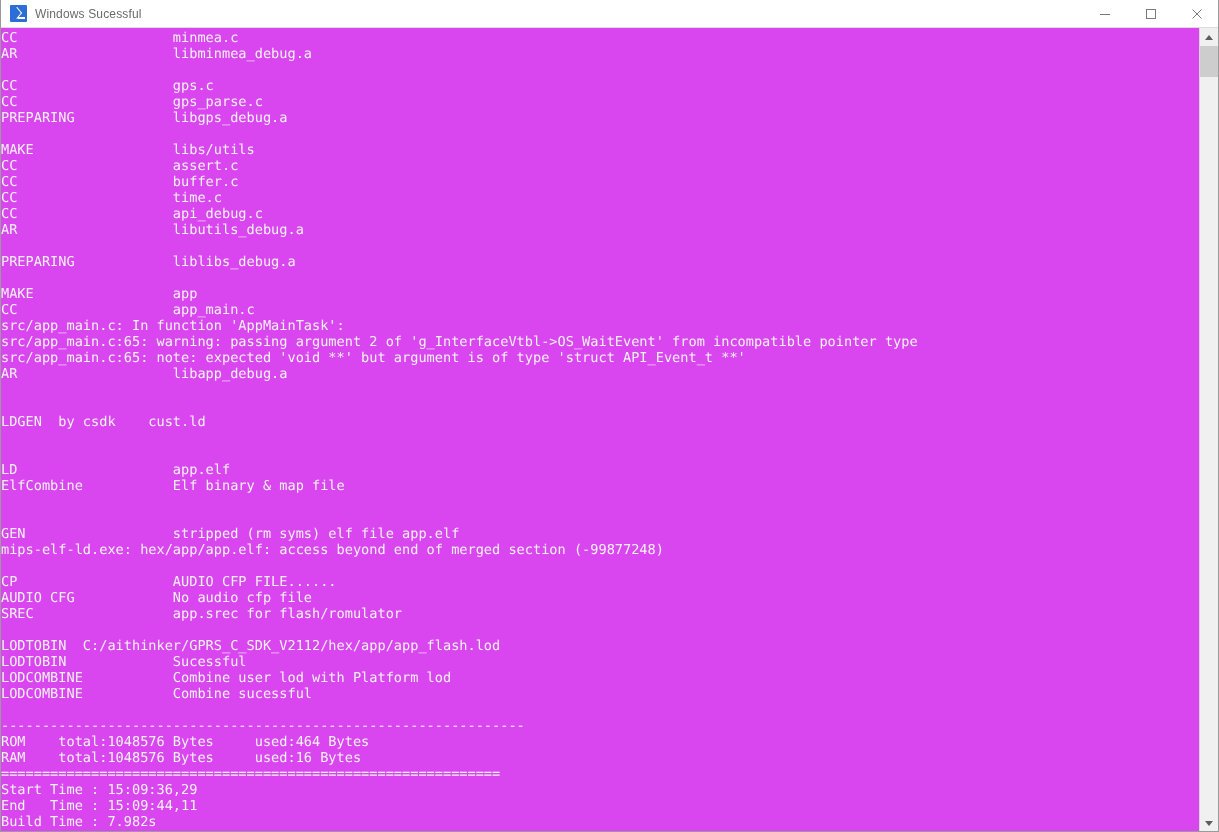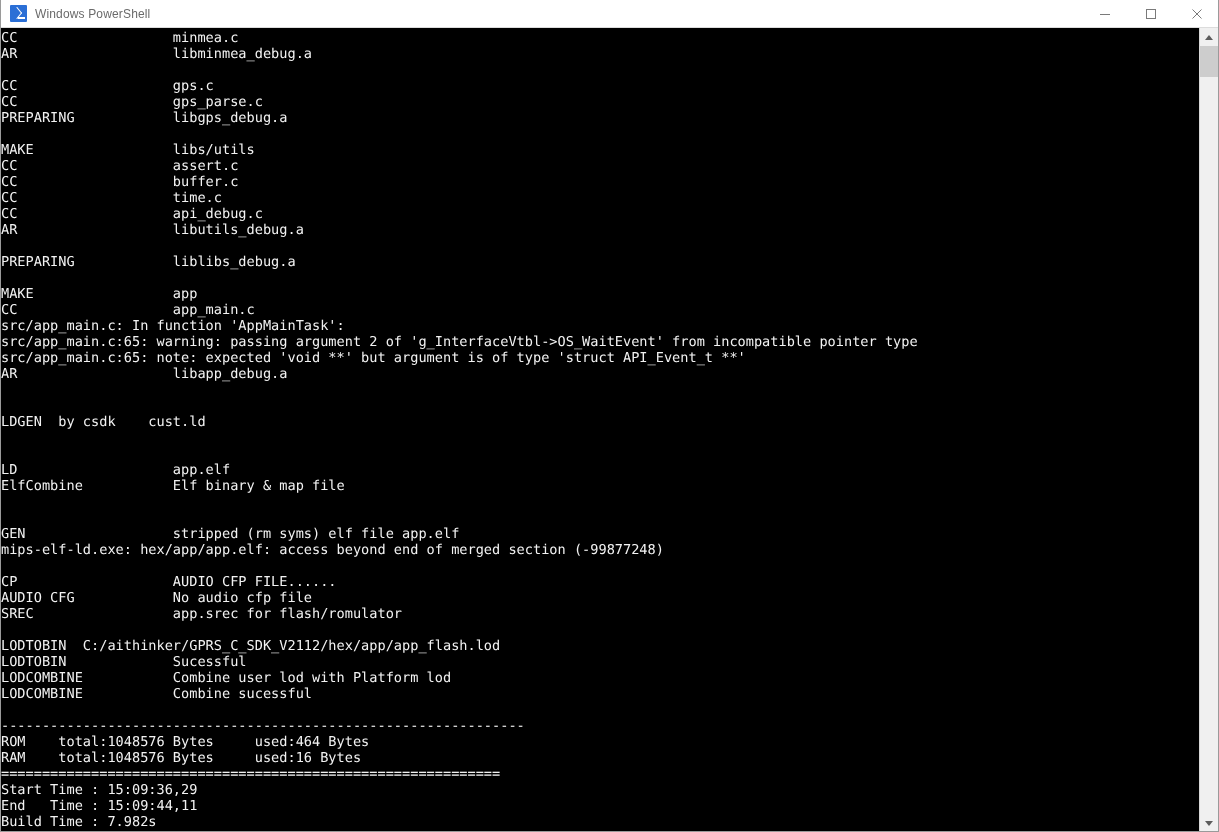--- a/index.html
+++ b/index.html
@@ -90,21 +90,21 @@
   .win-btn svg { display:block; }
   .win-btn .gl { stroke: #7a7a7a; stroke-width: 1px; fill: none; }
 
   
   #console {
     position: absolute;
     left: 0;
     top: 28px;
     width: 1200px;
     height: 804px;
-    background: #000000;
+    background: #d946ef;
     overflow: hidden;
     padding: 0;
   }
   #console-text {
     position: absolute;
     left: 0;
     top: 2px;
     width: 1200px;
     font-family: "DejaVu Sans Mono", monospace;
     font-size: 13.6px;
@@ -172,21 +172,21 @@
 <body>
 
 <div id="app">
 
   <div id="titlebar">
     <div id="titlebar-left">
       <span id="ps-icon">
         <span class="chev"></span>
         <span class="bar"></span>
       </span>
-      <span id="title-text">Windows PowerShell</span>
+      <span id="title-text">Windows Sucessful</span>
     </div>
     <div id="titlebar-buttons">
       <div class="win-btn">
         <svg width="12" height="12" viewBox="0 0 12 12">
           <line class="gl" x1="1" y1="6.5" x2="11" y2="6.5"></line>
         </svg>
       </div>
       <div class="win-btn">
         <svg width="12" height="12" viewBox="0 0 12 12">
           <rect class="gl" x="1.5" y="1.5" width="9" height="9"></rect>

